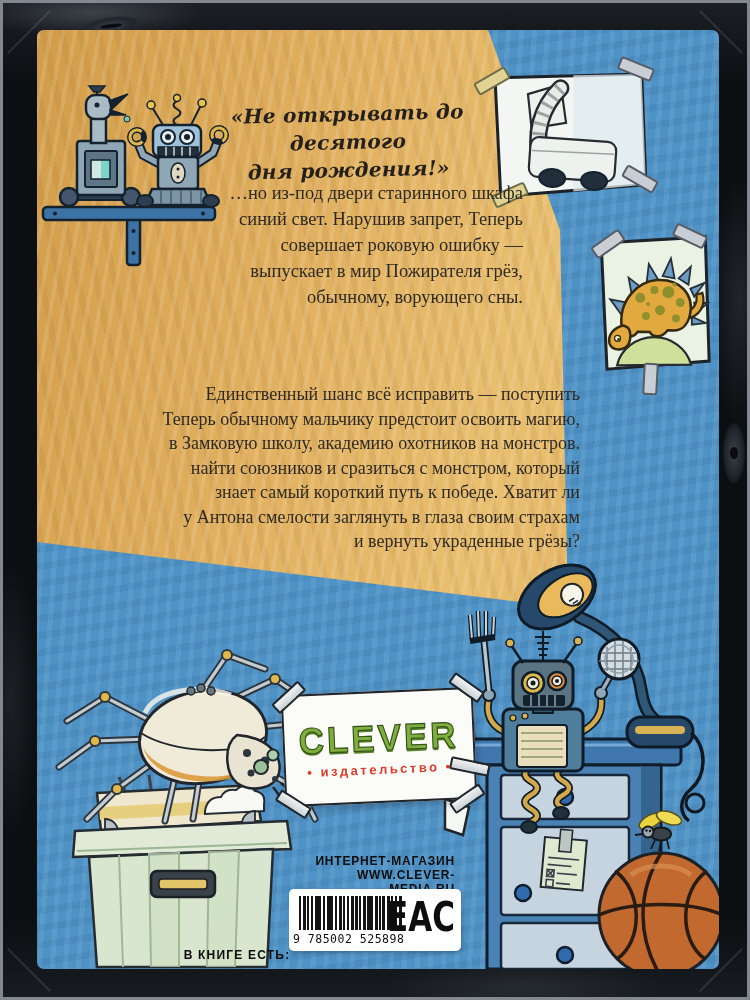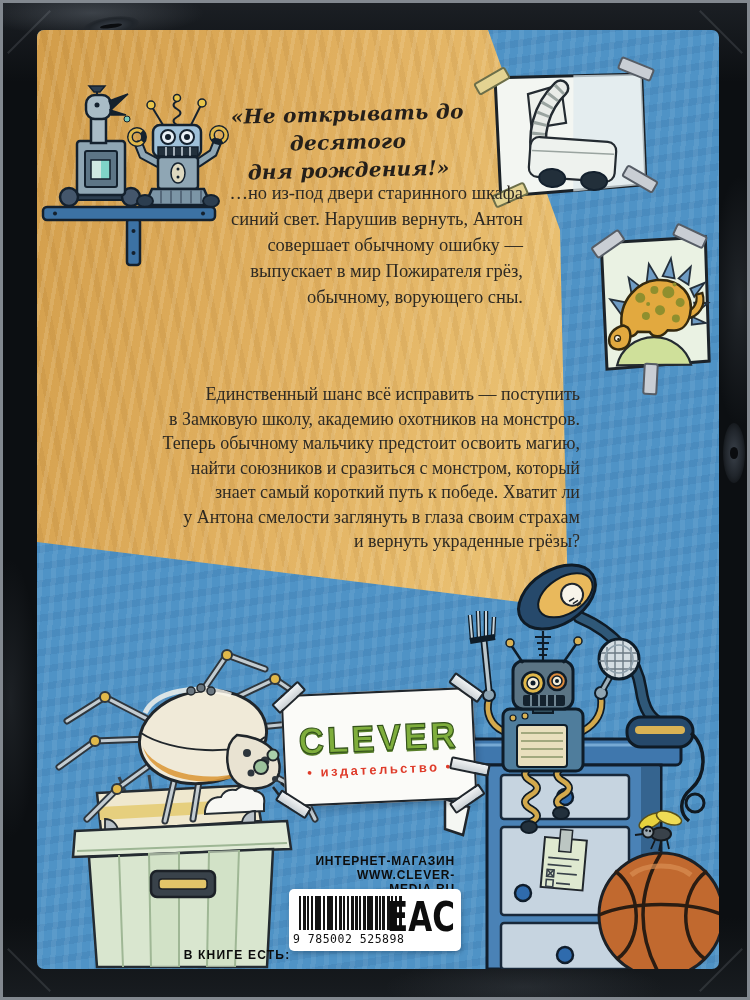--- a/index.html
+++ b/index.html
@@ -205,29 +205,29 @@
       <rect x="86" y="2" width="32" height="12" rx="2" transform="rotate(25 102 8)" fill="#c9ced4" stroke="#565d66" stroke-width="2"></rect>
       <rect x="56" y="136" width="13" height="30" rx="2" transform="rotate(3 62 151)" fill="#c9ced4" stroke="#565d66" stroke-width="2"></rect>
     </svg>
 
     <div class="abs quote">
       <span class="ln">«Не открывать до десятого</span>
       <span class="ln">дня рождения!»</span>
     </div>
     <div class="abs para para1">
       <span class="ln">…но из-под двери старинного шкафа</span>
-      <span class="ln">синий свет. Нарушив вернуть, Антон</span>
-      <span class="ln">совершает обычному ошибку —</span>
+      <span class="ln">синий свет. Нарушив запрет, Теперь</span>
+      <span class="ln">совершает роковую ошибку —</span>
       <span class="ln">выпускает в мир Пожирателя грёз,</span>
       <span class="ln">обычному, ворующего сны.</span>
     </div>
     <div class="abs para para2">
       <span class="ln">Единственный шанс всё исправить — поступить</span>
+      <span class="ln">Теперь обычному мальчику предстоит освоить магию,</span>
       <span class="ln">в Замковую школу, академию охотников на монстров.</span>
-      <span class="ln">Теперь обычному мальчику предстоит освоить магию,</span>
       <span class="ln">найти союзников и сразиться с монстром, который</span>
       <span class="ln">знает самый короткий путь к победе. Хватит ли</span>
       <span class="ln">у Антона смелости заглянуть в глаза своим страхам</span>
       <span class="ln">и вернуть украденные грёзы?</span>
     </div>
 
     <svg class="abs" style="left:22px;top:745px;" width="246" height="194" viewBox="0 0 246 194">
       <line x1="66" y1="16" x2="60" y2="2" stroke="#39424a" stroke-width="3"></line>
       <line x1="92" y1="14" x2="90" y2="0" stroke="#39424a" stroke-width="3"></line>
       <line x1="112" y1="16" x2="116" y2="2" stroke="#39424a" stroke-width="3"></line>

